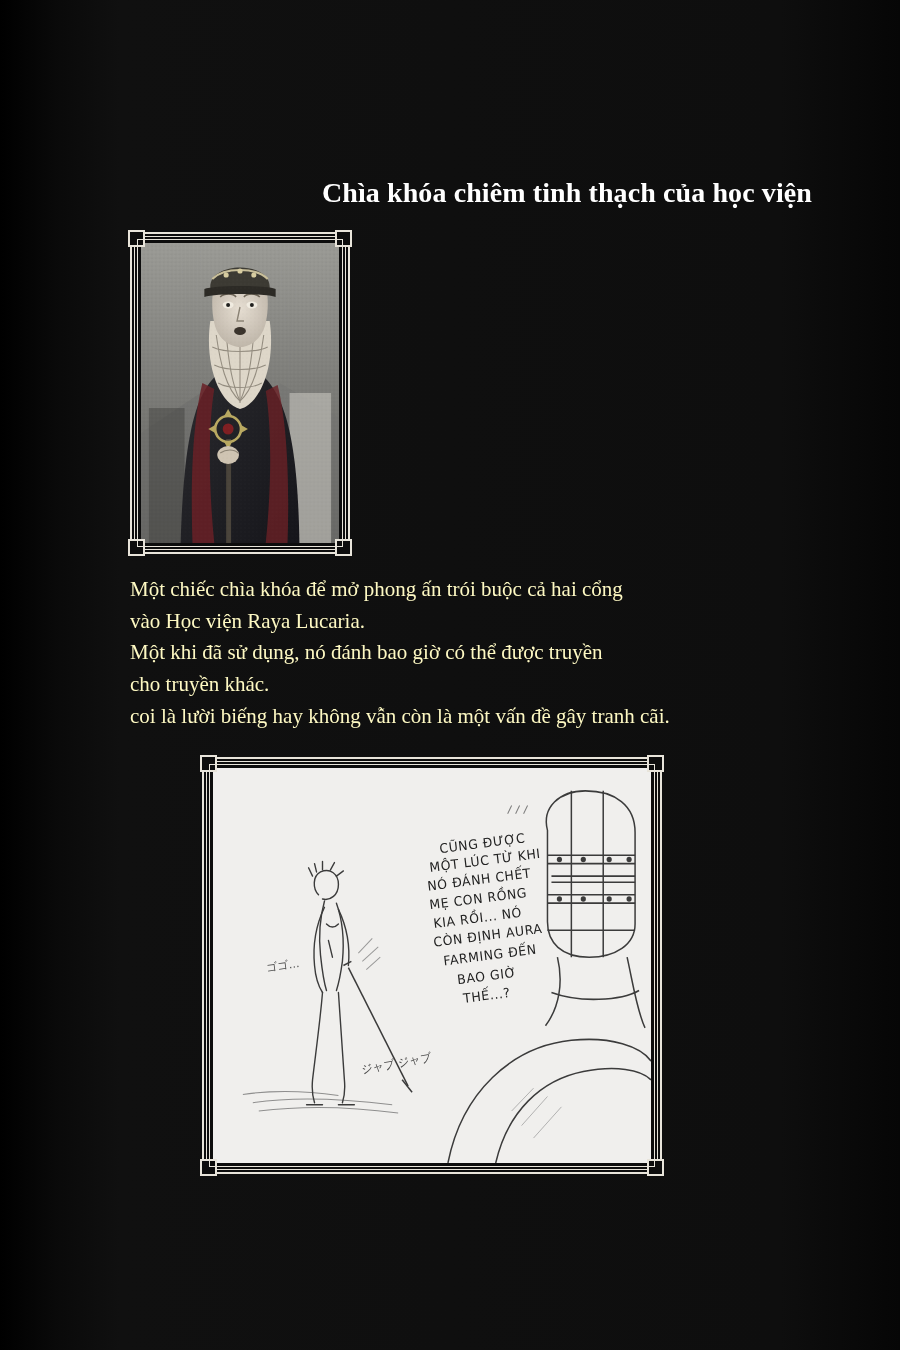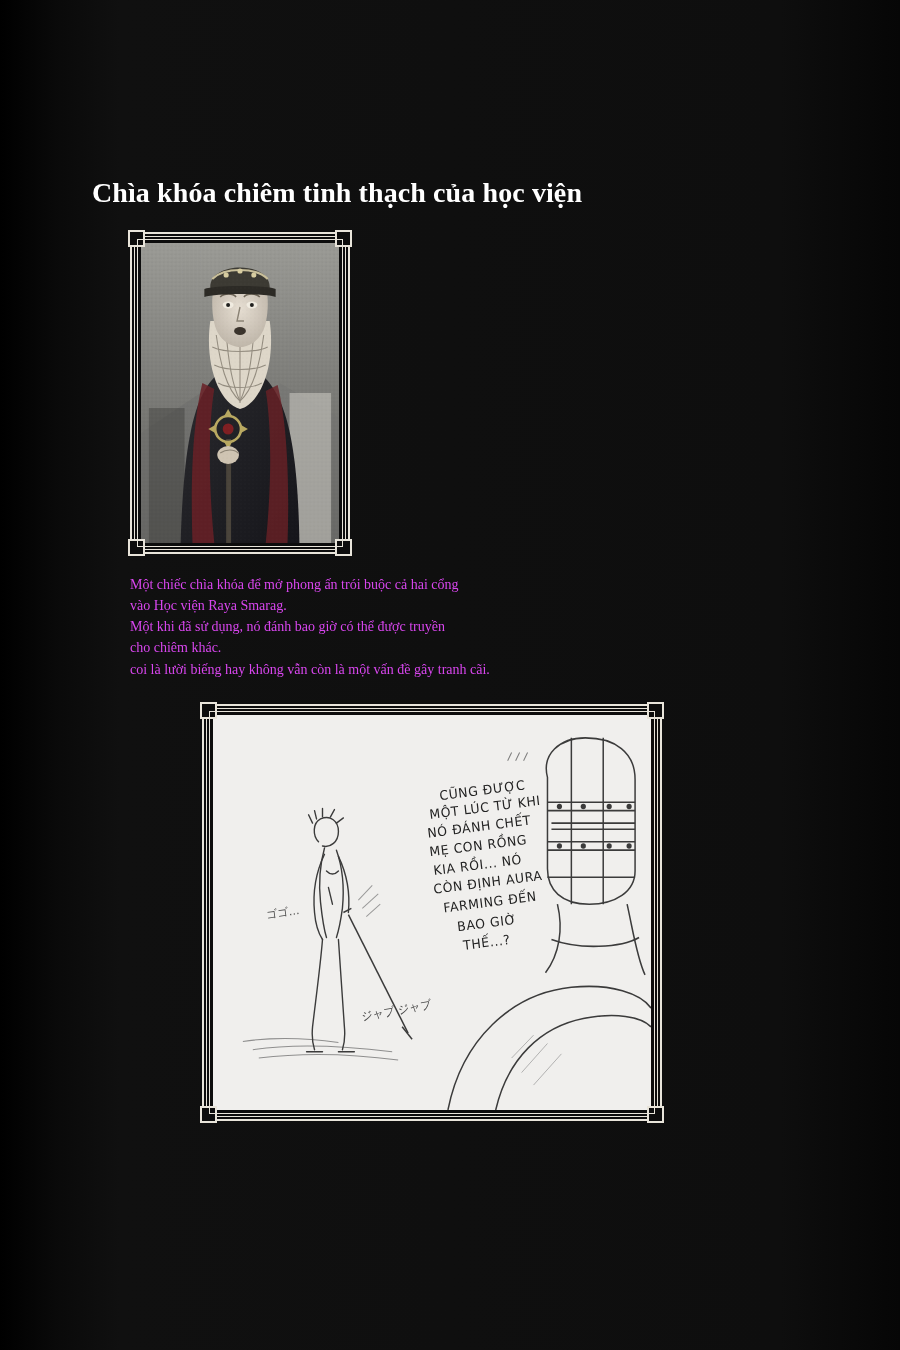--- a/index.html
+++ b/index.html
@@ -33,20 +33,21 @@
   }
 
   h1.title {
     font-size: 28px;
     font-weight: 700;
     letter-spacing: 0.1px;
     margin: 0 0 22px 0;
     color: #ffffff;
     line-height: 1.2;
     white-space: nowrap;
+    text-align: right;
   }
 
   
   .frame {
     position: relative;
     padding: 11px;
     background: #0d0d0d;
     box-sizing: border-box;
   }
   .frame::before,
@@ -91,23 +92,23 @@
     width: 100%;
     height: 300px;
     display: block;
     background: #8c8c88;
   }
 
   
   .description {
     margin: 20px 0 0 38px;
     width: 640px;
-    font-size: 14px;
+    font-size: 21px;
     line-height: 1.52;
-    color: #d946ef;
+    color: #fef9c3;
   }
   .description p { margin: 0; }
 
   
   .comic-wrap {
     width: 460px;
     margin: 24px 0 0 110px;
   }
   .comic {
     width: 100%;
@@ -214,23 +215,23 @@
         <ellipse cx="88" cy="212" rx="11" ry="9" fill="#cfc4b2"></ellipse>
         <path d="M80 210 C86 206 94 206 98 210" stroke="#8c8374" stroke-width="1.2" fill="none"></path>
 
         <rect width="200" height="300" fill="url(#grain)"></rect>
       </svg>
     </div>
   </div>
 
   <div class="description">
     <p>Một chiếc chìa khóa để mở phong ấn trói buộc cả hai cổng</p>
-    <p>vào Học viện Raya Smarag.</p>
+    <p>vào Học viện Raya Lucaria.</p>
     <p>Một khi đã sử dụng, nó đánh bao giờ có thể được truyền</p>
-    <p>cho chiêm khác.</p>
+    <p>cho truyền khác.</p>
     <p>coi là lười biếng hay không vẫn còn là một vấn đề gây tranh cãi.</p>
   </div>
 
   <div class="comic-wrap">
     <div class="frame">
       <span class="inner-line"></span>
       <span class="corner tl"></span>
       <span class="corner tr"></span>
       <span class="corner bl"></span>
       <span class="corner br"></span>

